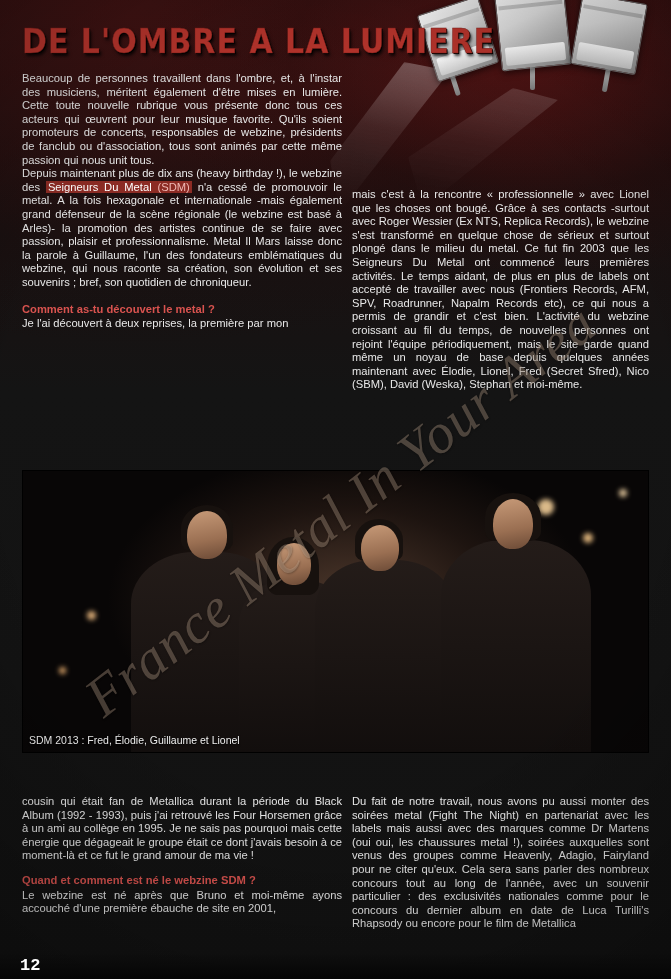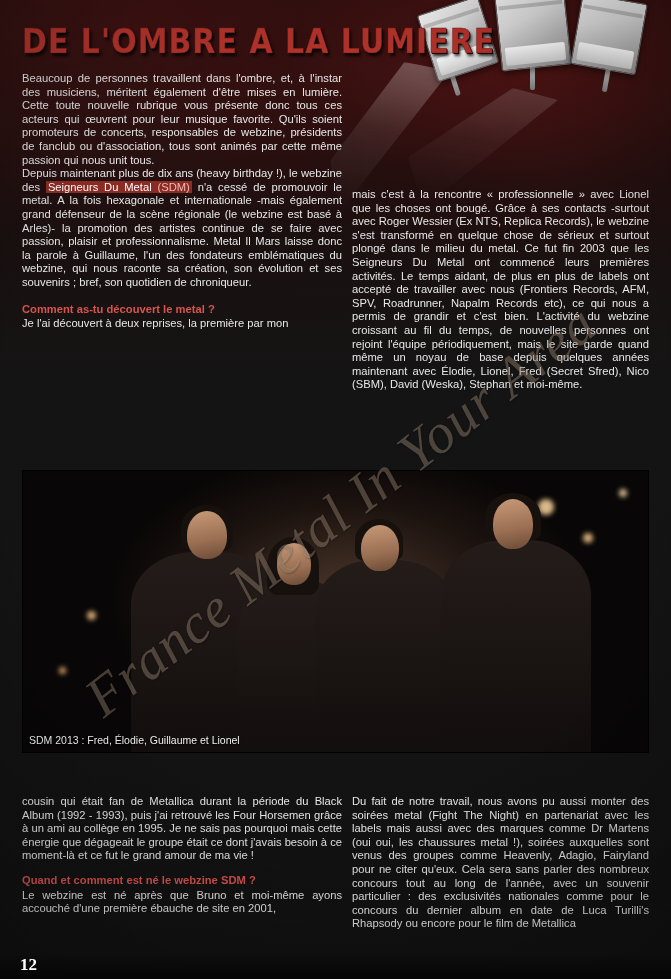--- a/index.html
+++ b/index.html
@@ -194,21 +194,21 @@
     text-shadow: 0 1px 2px rgba(0,0,0,.3);
   }
 
   
   .pagenum {
     position: absolute;
     left: 20px; bottom: 4px;
     color: #fff;
     font-weight: bold;
     font-size: 17px;
-    font-family: Liberation Serif, serif;
+    font-family: Liberation Mono, monospace;
   }
   .footer-bar {
     position: absolute;
     left: 0; right: 0; bottom: 0;
     height: 26px;
     background: linear-gradient(180deg, rgba(10,10,10,0) 0%, rgba(8,8,8,0.9) 60%, #050505 100%);
   }
 </style>
 </head>
 <body>

